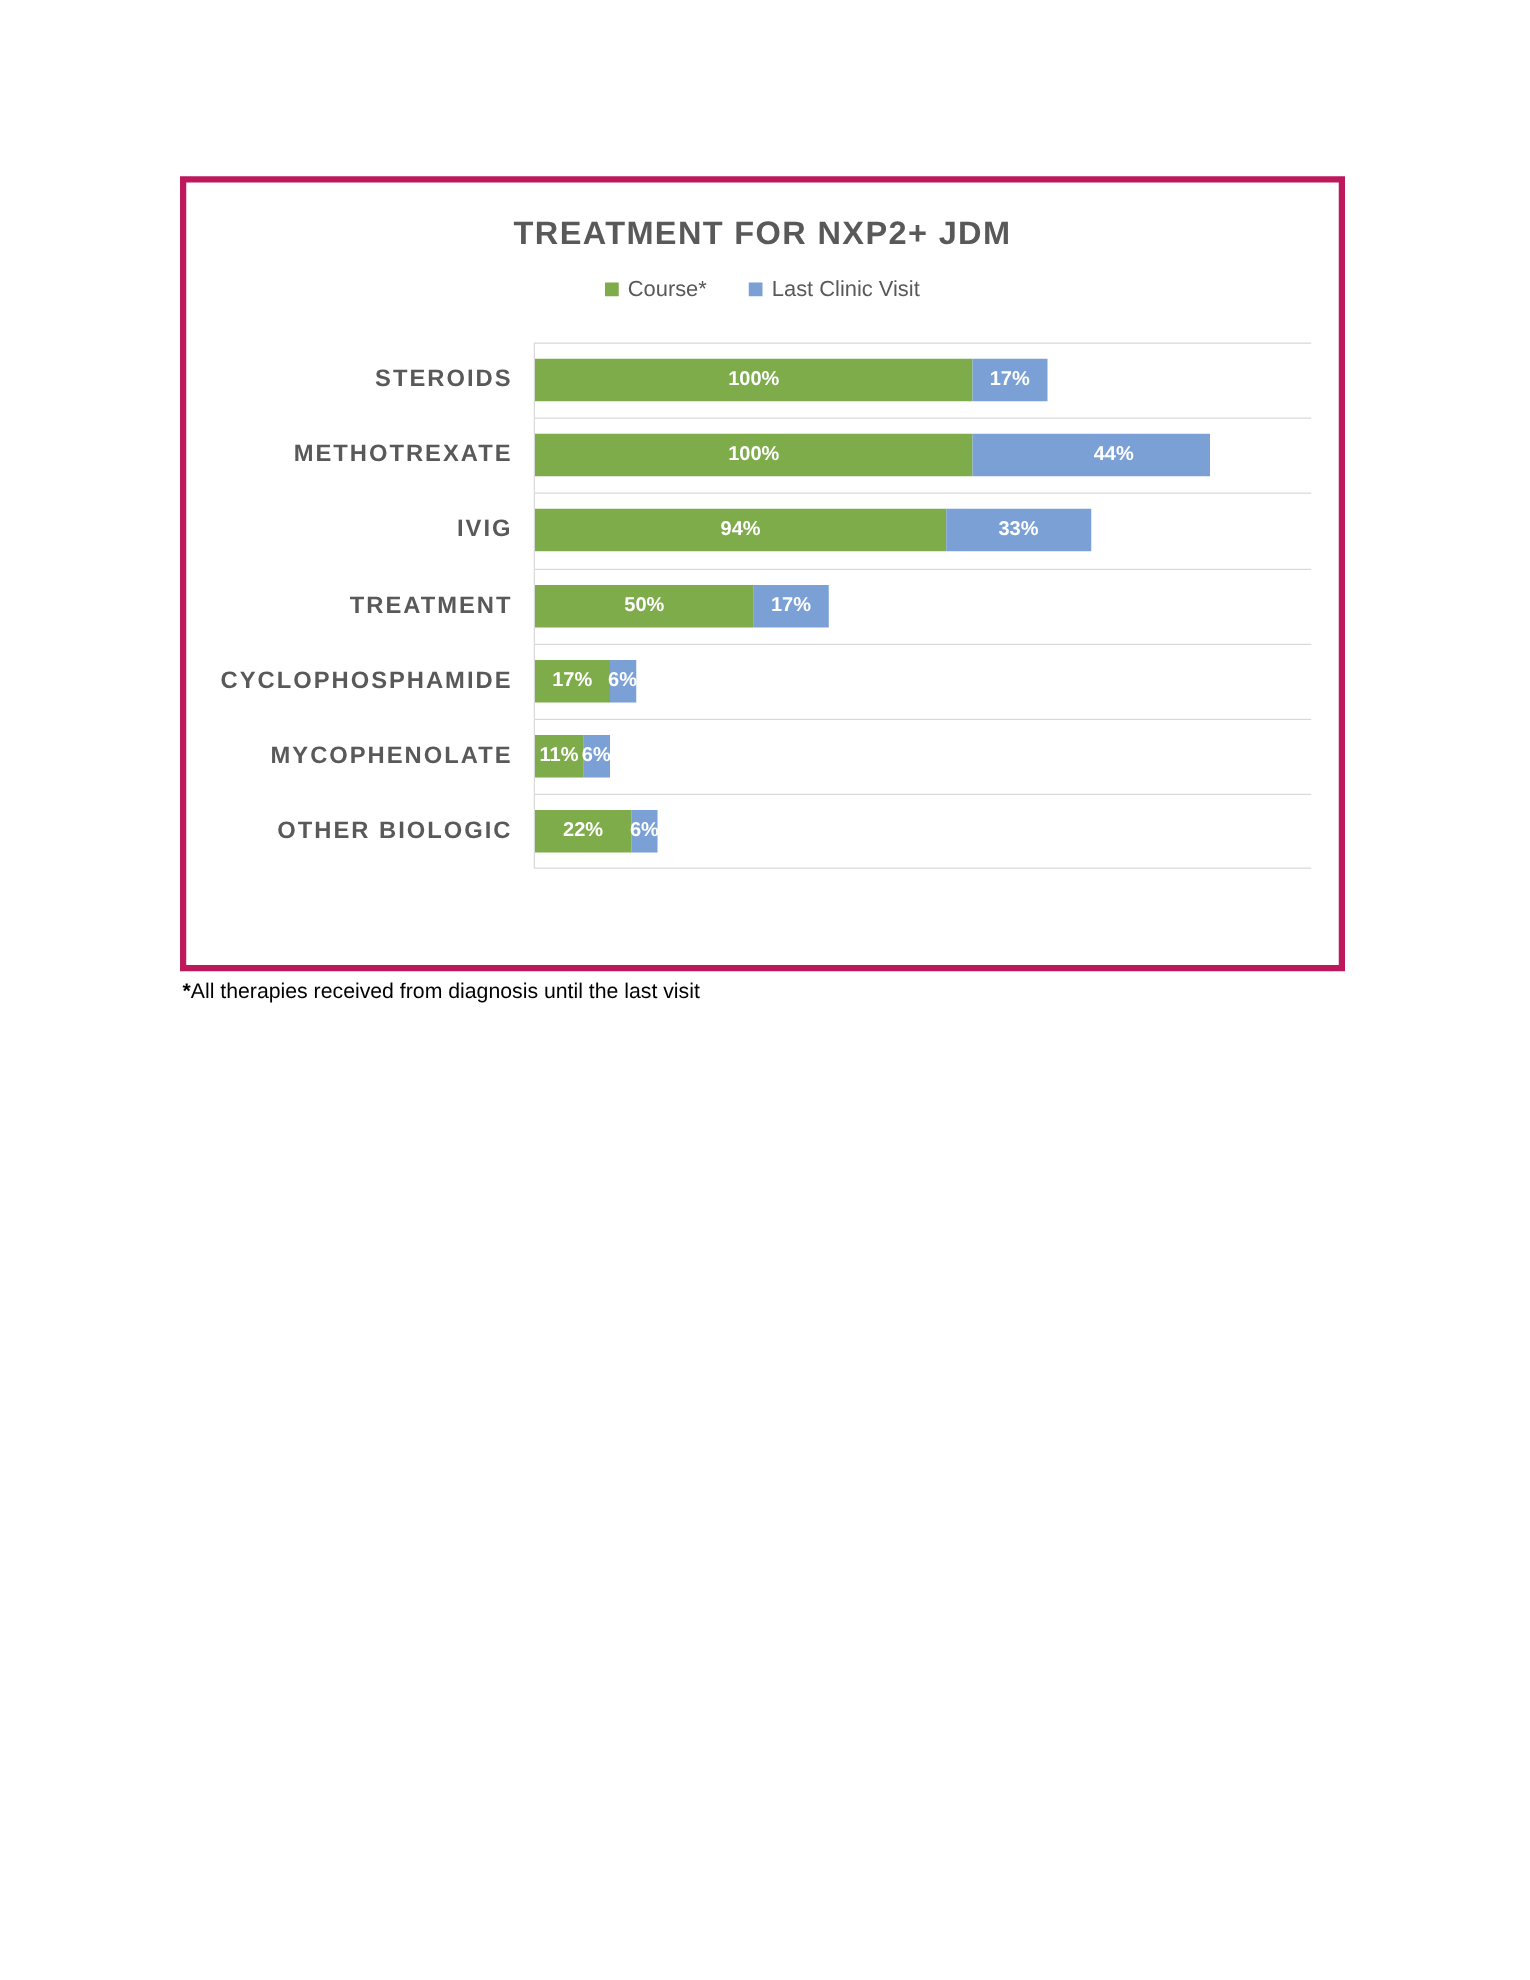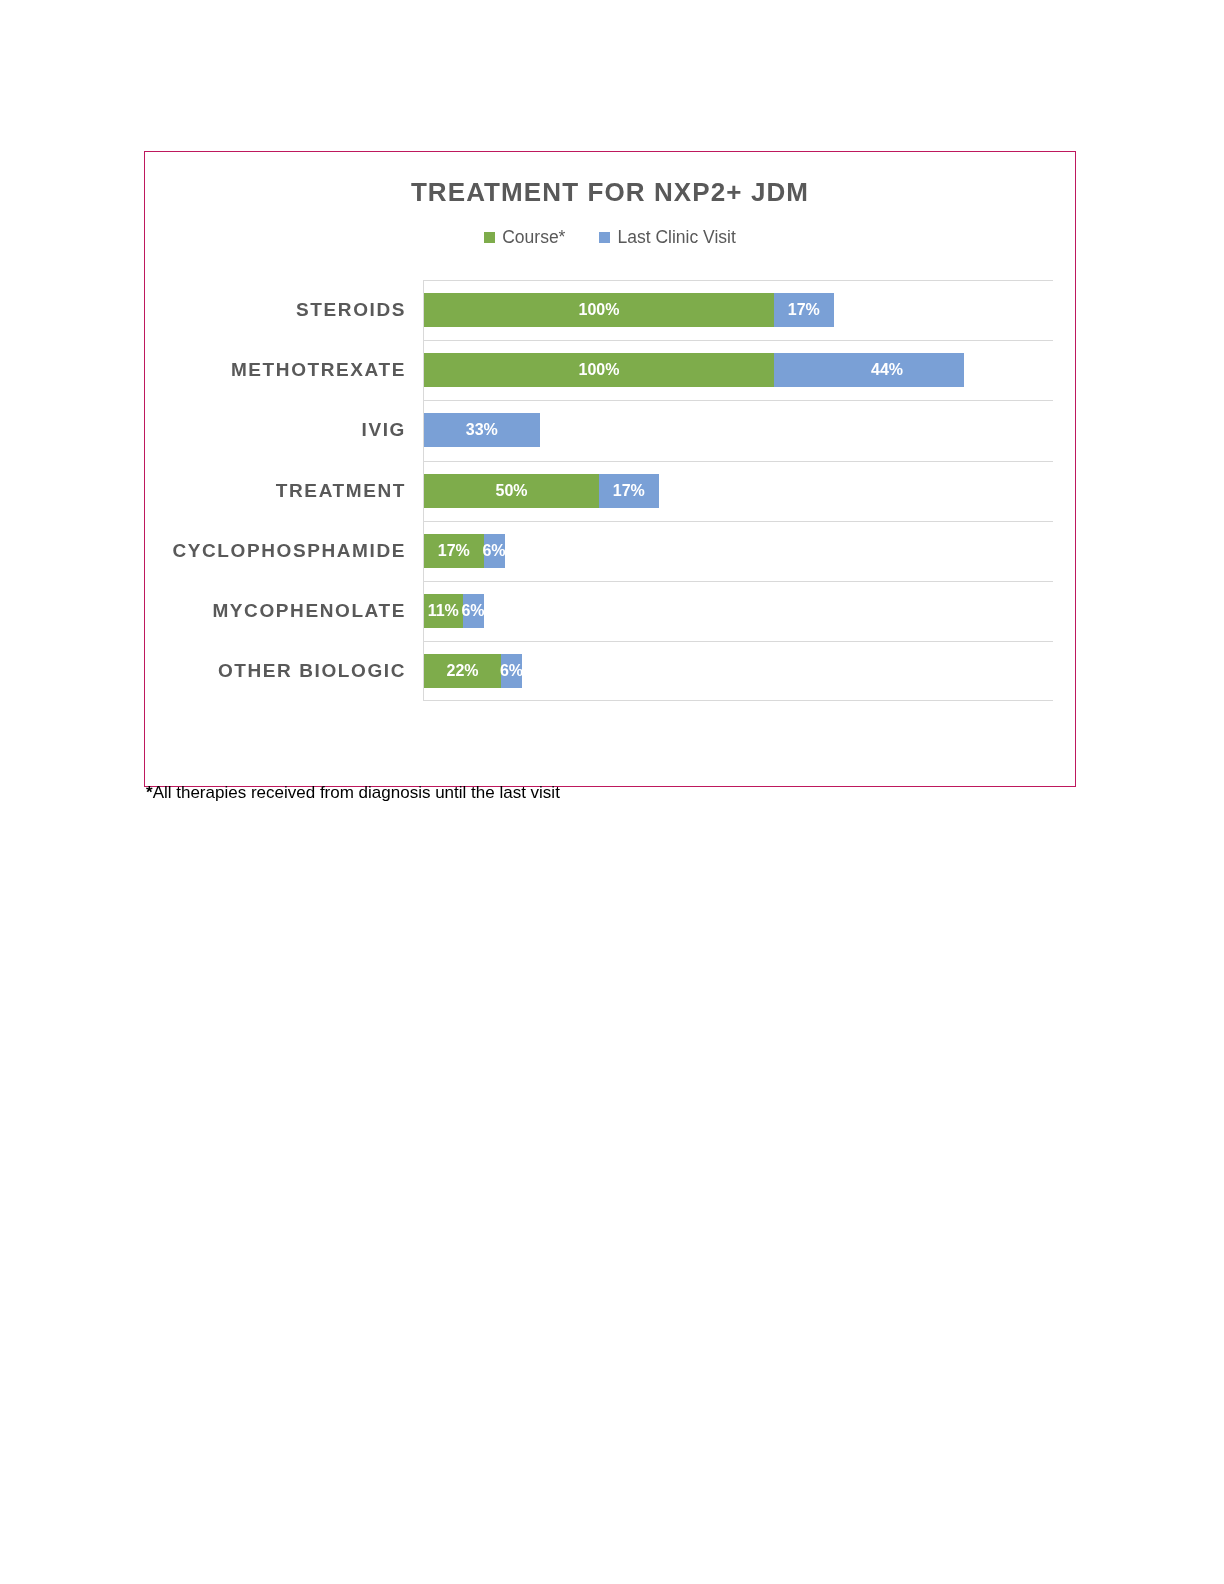--- a/index.html
+++ b/index.html
@@ -15,24 +15,23 @@
     overflow: hidden;
   }
 
   
   .chart-card {
     position: absolute;
     left: 144px;
     top: 141px;
     width: 932px;
     height: 636px;
-    border: 1px solid #be185d;
+    border: 5px solid #be185d;
     background: #ffffff;
     box-sizing: border-box;
-    margin-top: 10px;
   }
 
   .chart-title {
     text-align: center;
     font-size: 26px;
     font-weight: bold;
     color: #595959;
     letter-spacing: 1.1px;
     margin-top: 25px;
     font-family: "Liberation Sans", sans-serif;
@@ -186,20 +185,21 @@
             <div class="seg green" style="width: 350px;">100%</div>
             <div class="seg blue" style="width: 154px; padding-left: 36px;">44%</div>
           </div>
         </div>
       </div>
       <div class="row">
         <div class="cat-label">IVIG</div>
         <div class="bars-area">
           <div class="gridline top"></div>
           <div class="bar-stack">
+            <div class="seg green" style="width: 329px;">94%</div>
             <div class="seg blue" style="width: 115.5px;">33%</div>
           </div>
         </div>
       </div>
       <div class="row">
         <div class="cat-label">TREATMENT</div>
         <div class="bars-area">
           <div class="gridline top"></div>
           <div class="bar-stack">
             <div class="seg green" style="width: 175px;">50%</div>

